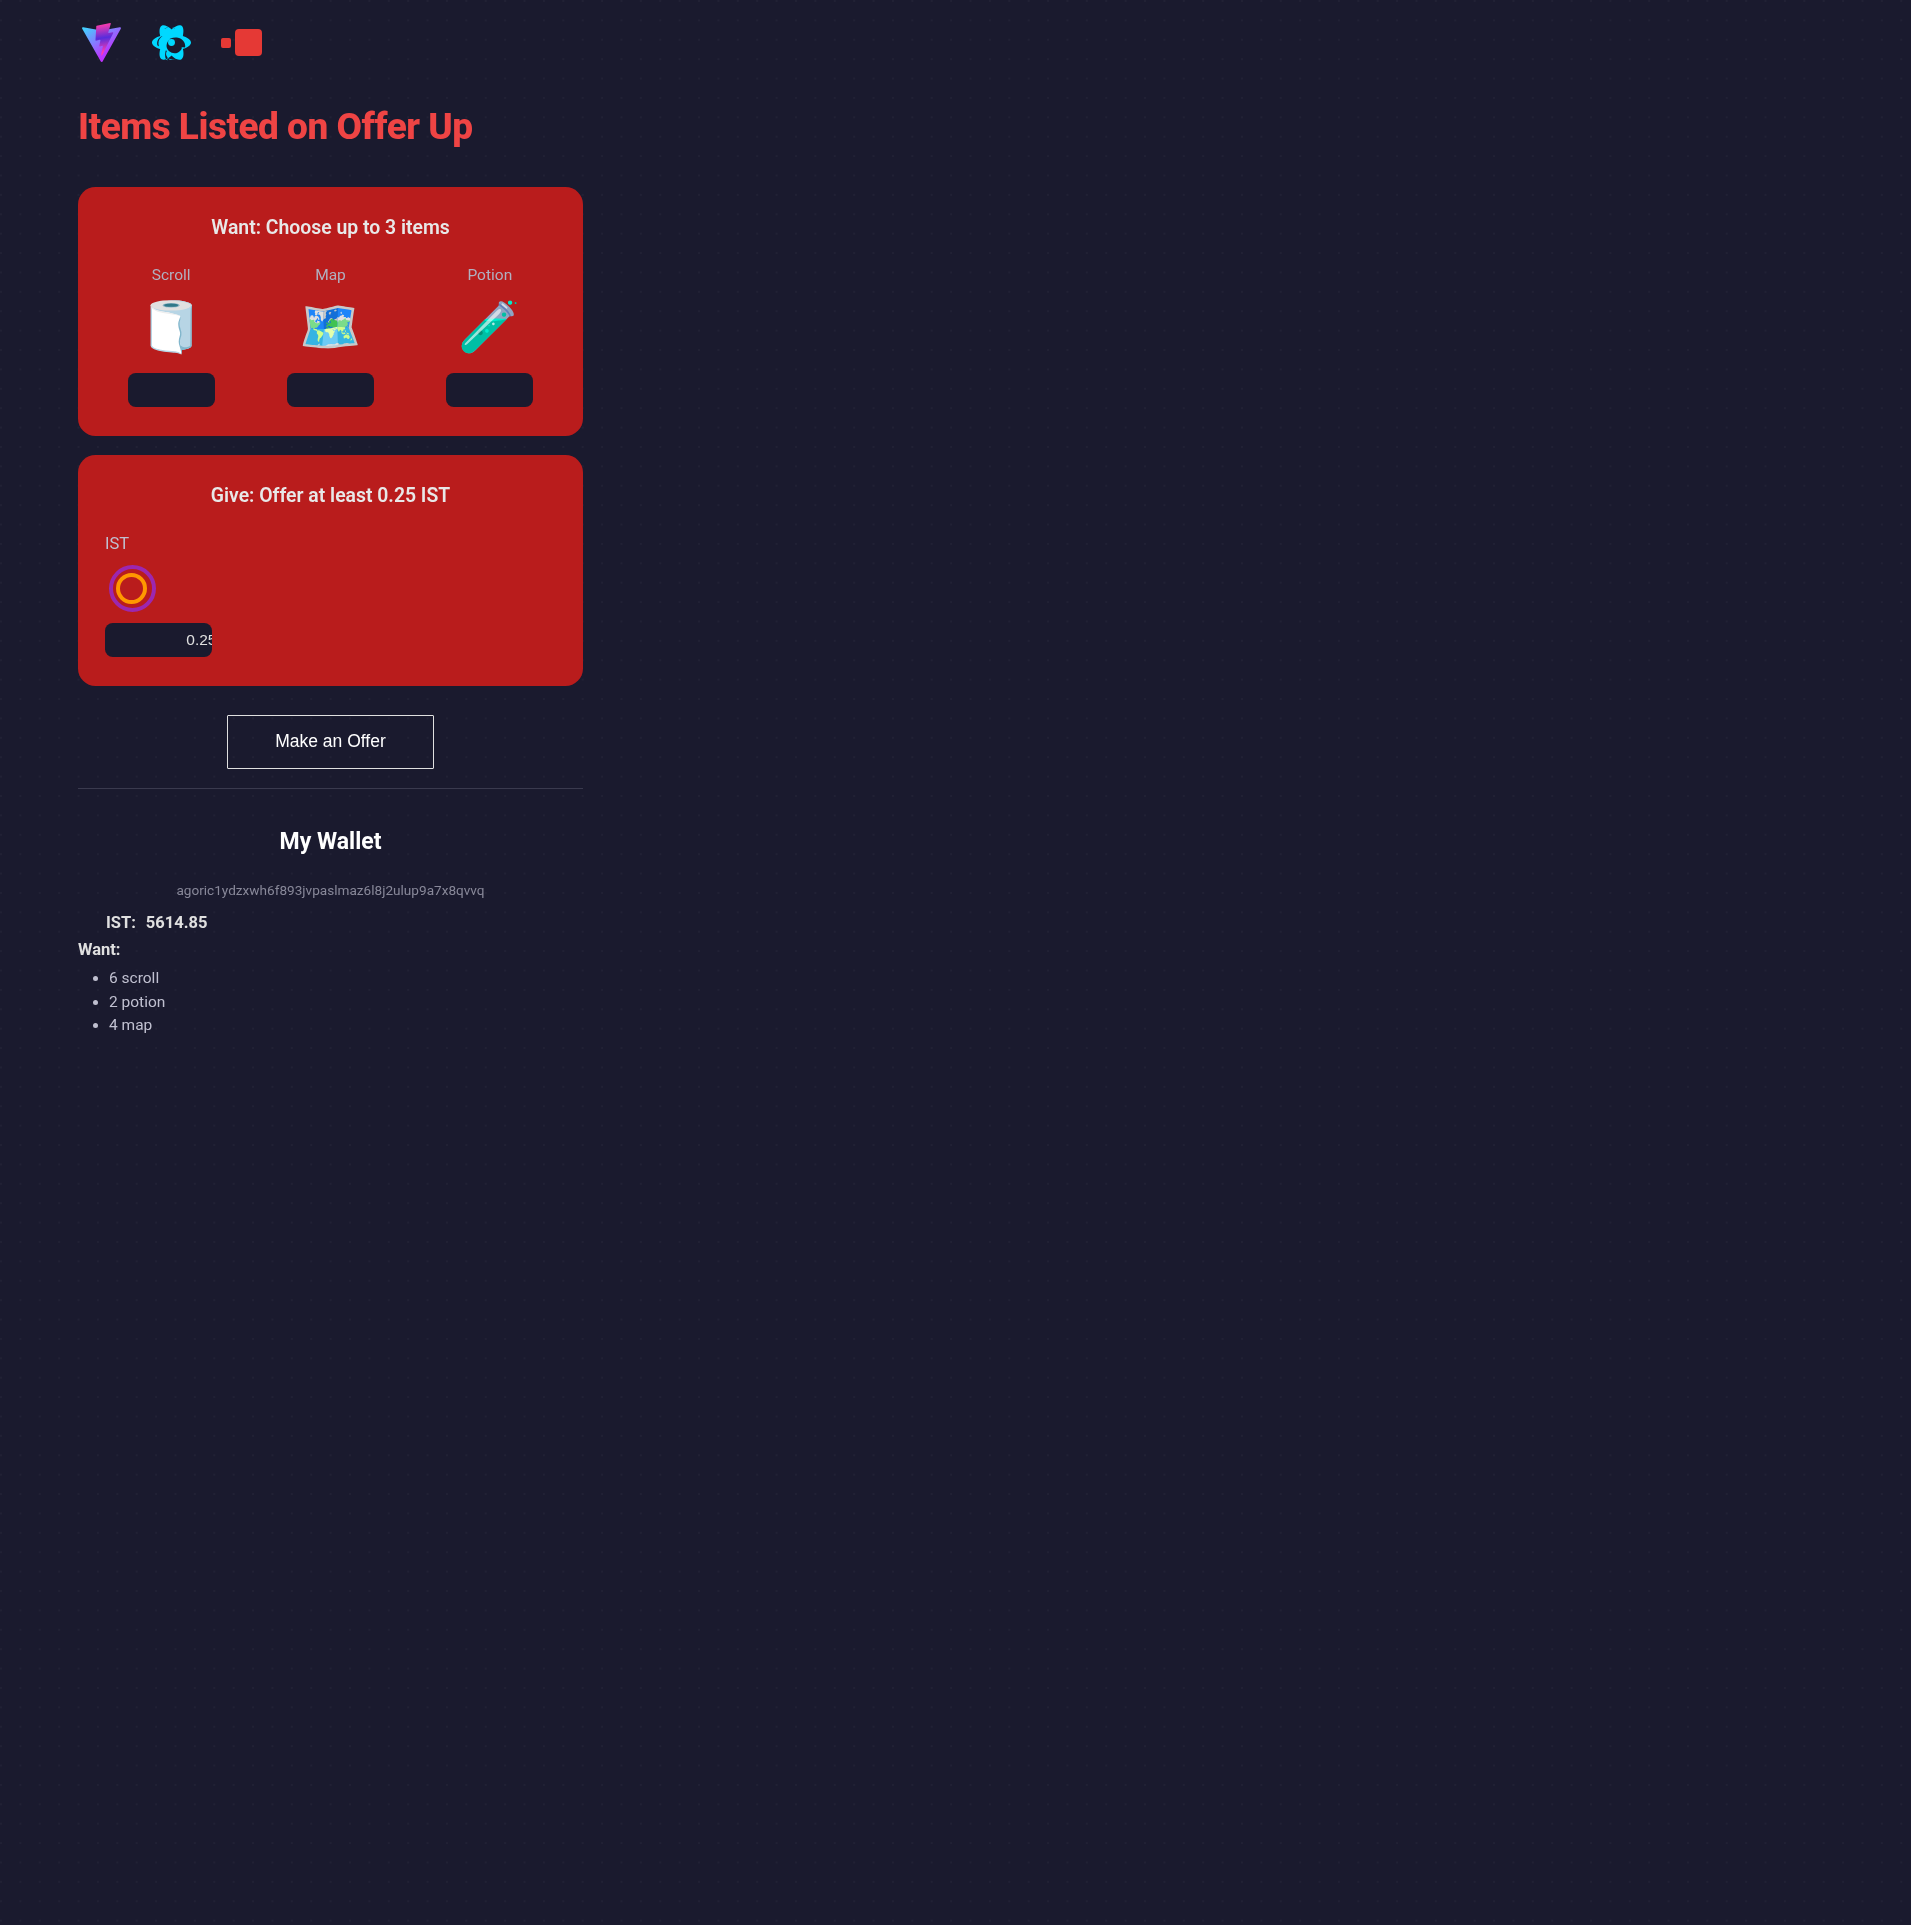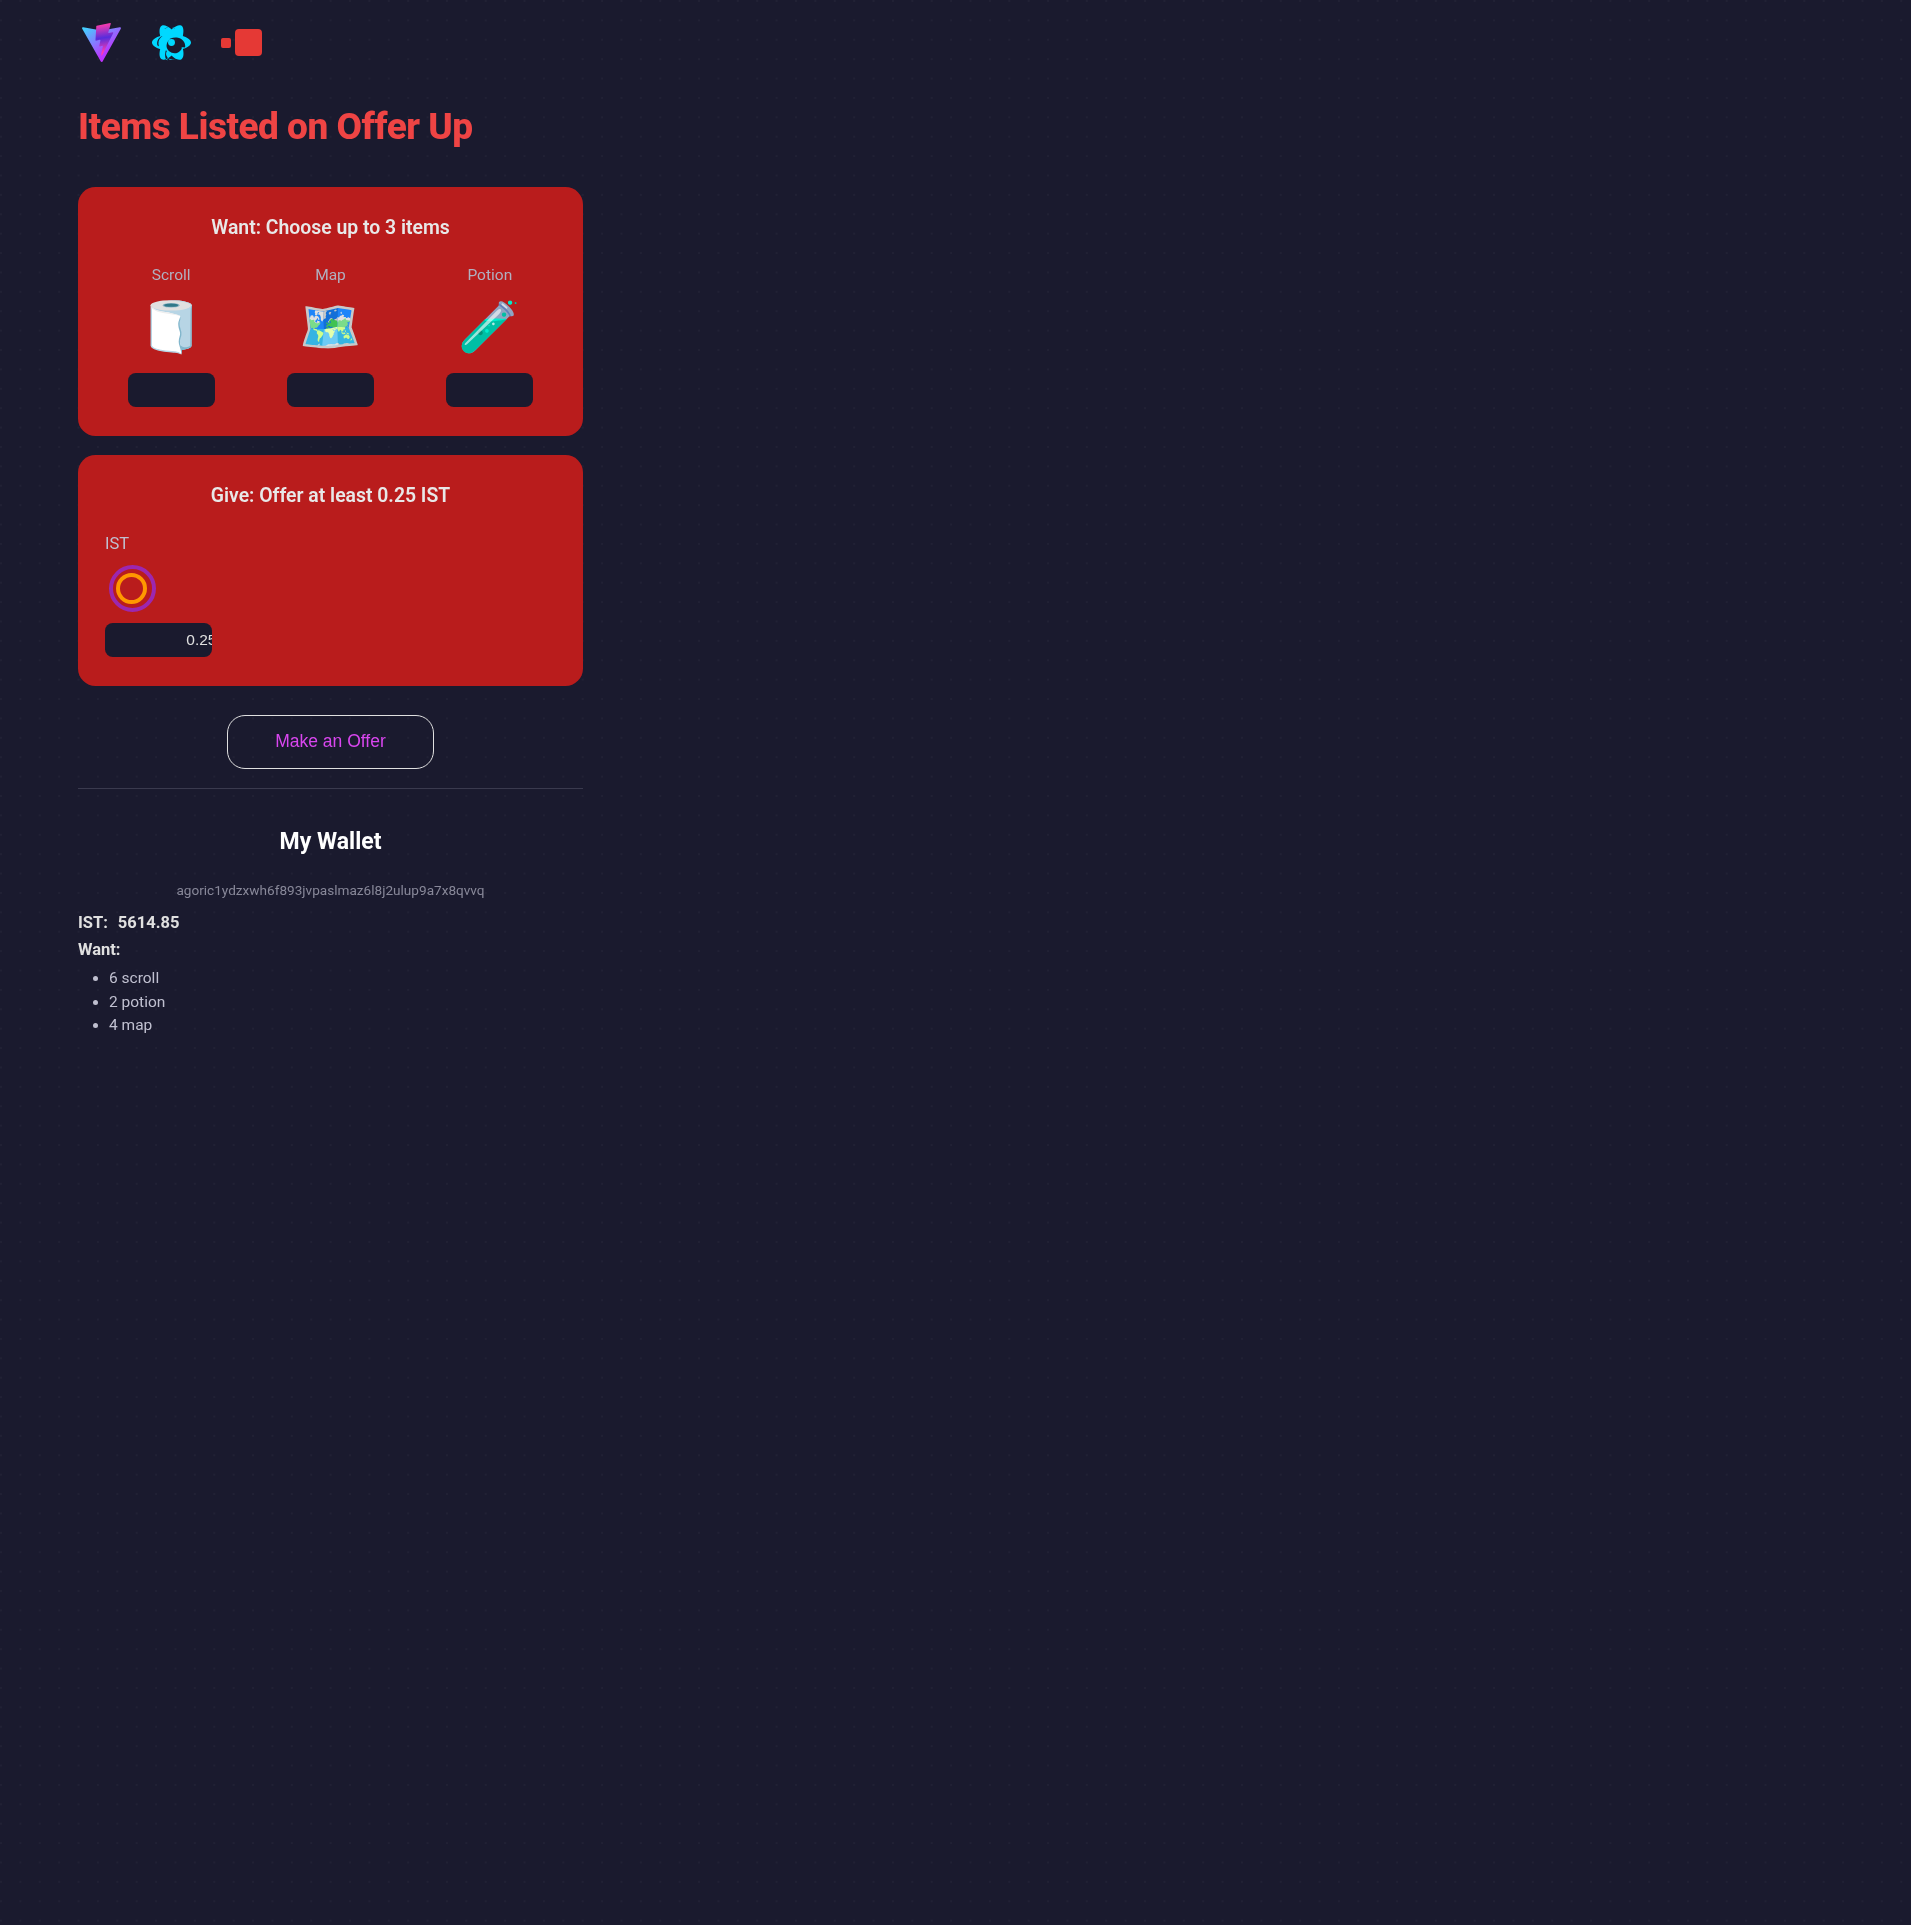--- a/index.html
+++ b/index.html
@@ -184,25 +184,25 @@
       height: 31px;
       border-radius: 50%;
       border: 4.9px solid #ff9800;
       position: absolute;
       top: 7.8px; left: 7.8px;
     }
 
     .make-offer-btn {
       background: transparent;
       border: 1.9px solid #e0e0e0;
-      color: #d946ef;
+      color: #ffffff;
       font-size: 17.5px;
       font-weight: 500;
       padding: 15.5px 47px;
-      border-radius: 18px;
+      border-radius: 1px;
       cursor: pointer;
       margin-top: 9.7px;
       transition: background 0.2s, color 0.2s;
     }
 
     .divider {
       border: none;
       border-top: 1px solid #3a3a4e;
       max-width: 505px;
       margin: 19.4px 0;
@@ -353,21 +353,21 @@
   <div class="btn-container">
     <button class="make-offer-btn">Make an Offer</button>
   </div>
 
   <hr class="divider">
 
   <div class="wallet-section">
     <div class="wallet-title">My Wallet</div>
     <div class="wallet-address">agoric1ydzxwh6f893jvpaslmaz6l8j2ulup9a7x8qvvq</div>
     <div class="wallet-ist">
-      <span style="margin-right: 5.8px;">IST:</span>
+      <span style="margin-right: 5.8px; margin-left: 28px;">IST:</span>
       <span>5614.85</span>
     </div>
     <div class="wallet-items-label">Want:</div>
     <ul class="wallet-items-list">
       <li>6 scroll</li>
       <li>2 potion</li>
       <li>4 map</li>
     </ul>
   </div>
 </div>

